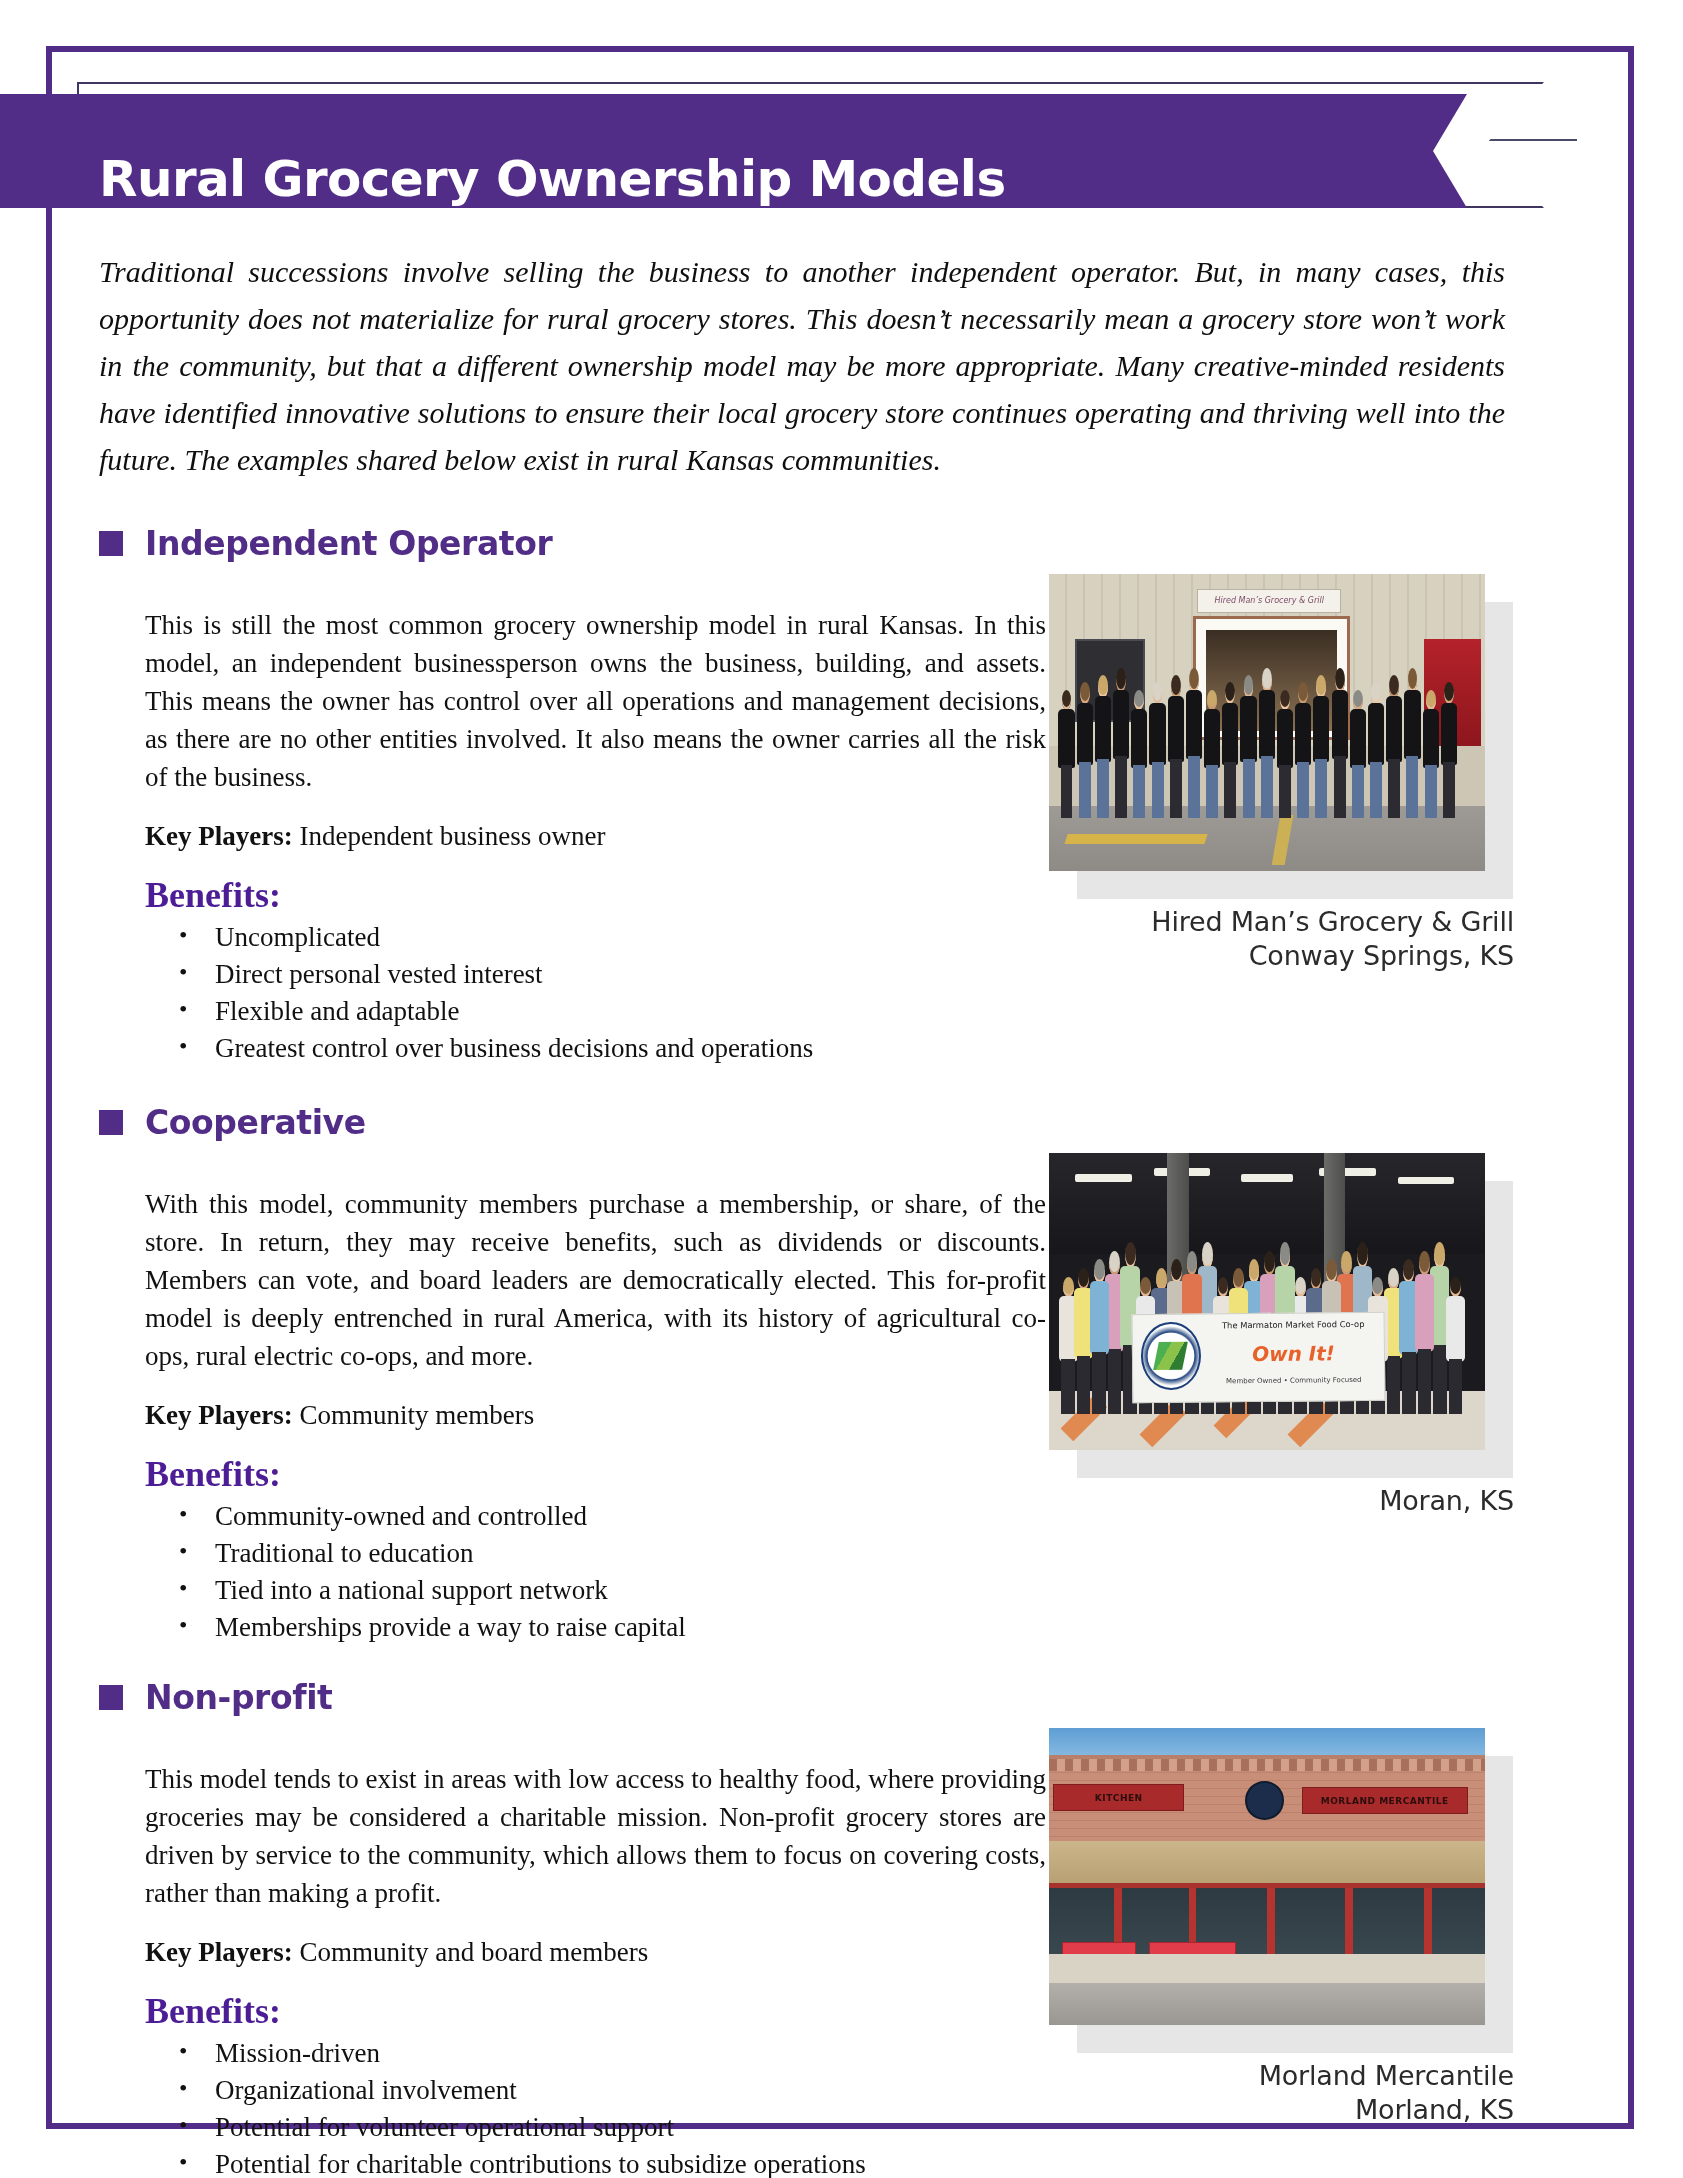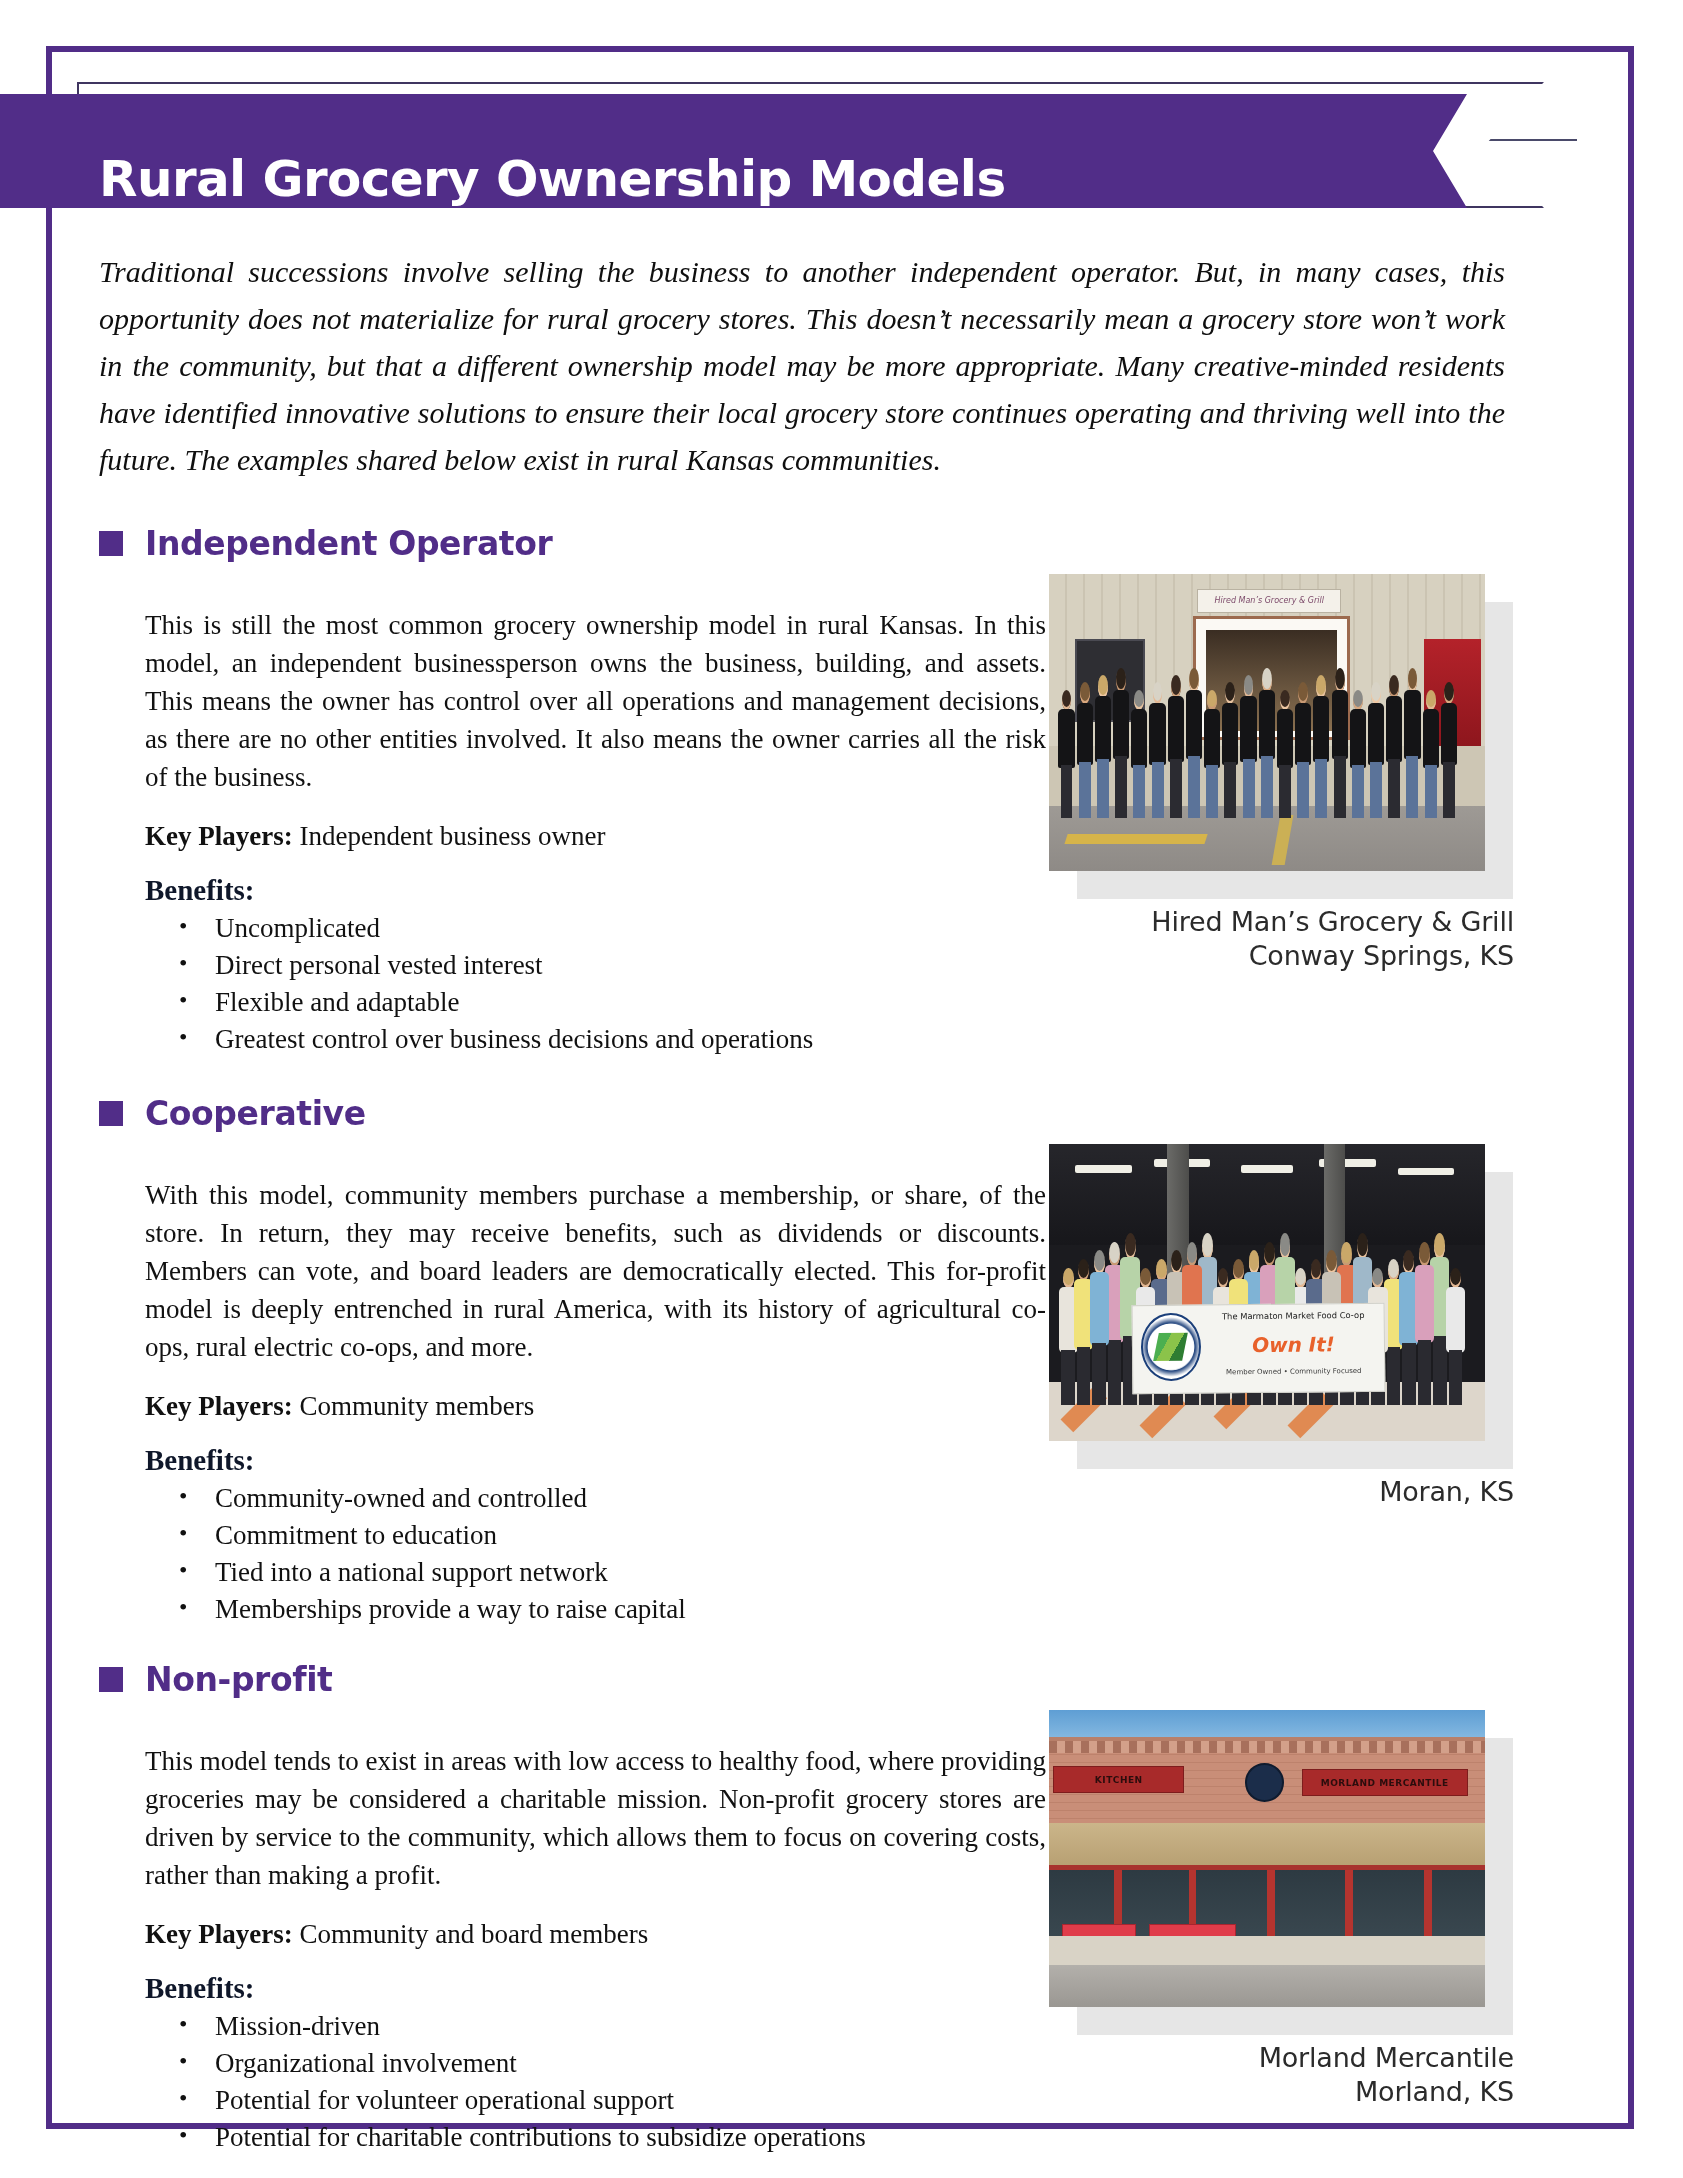--- a/index.html
+++ b/index.html
@@ -143,23 +143,23 @@
     font-family: "Liberation Serif", serif;
     font-size: 27px;
     line-height: 36px;
     color: #111111;
     margin: 0 0 20px 0;
   }
   .kv b { font-weight: bold; }
 
   .benefits-label {
     font-family: "Liberation Serif", serif;
-    font-size: 29px;
+    font-size: 36px;
     font-weight: bold;
-    color: #0f172a;
+    color: #4c1d95;
     margin: 0 0 4px 0;
   }
   ul.benefits {
     list-style: none;
     margin: 0; padding: 0 0 0 28px;
   }
   ul.benefits li {
     font-family: "Liberation Serif", serif;
     font-size: 27px;
     line-height: 35px;
@@ -562,21 +562,21 @@
       <div class="col-text">
         <div class="body-block">
           <p class="sec-body">With this model, community members purchase a membership, or share, of the store. In return, they may receive benefits, such as dividends or discounts. Members can vote, and board leaders are democratically elected. This for-profit model is deeply entrenched in rural America, with its history of agricultural co-ops, rural electric co-ops, and more.</p>
           <p class="kv">
             <b>Key Players:</b>
             <span>Community members</span>
           </p>
           <p class="benefits-label">Benefits:</p>
           <ul class="benefits">
             <li>Community-owned and controlled</li>
-            <li>Commitment to education</li>
+            <li>Traditional to education</li>
             <li>Tied into a national support network</li>
             <li>Memberships provide a way to raise capital</li>
           </ul>
         </div>
       </div>
       <div class="col-figure">
         <div class="figure">
           <div class="photo-shadow"></div>
           <div class="photo ph2">
             <div class="ceiling"></div>

